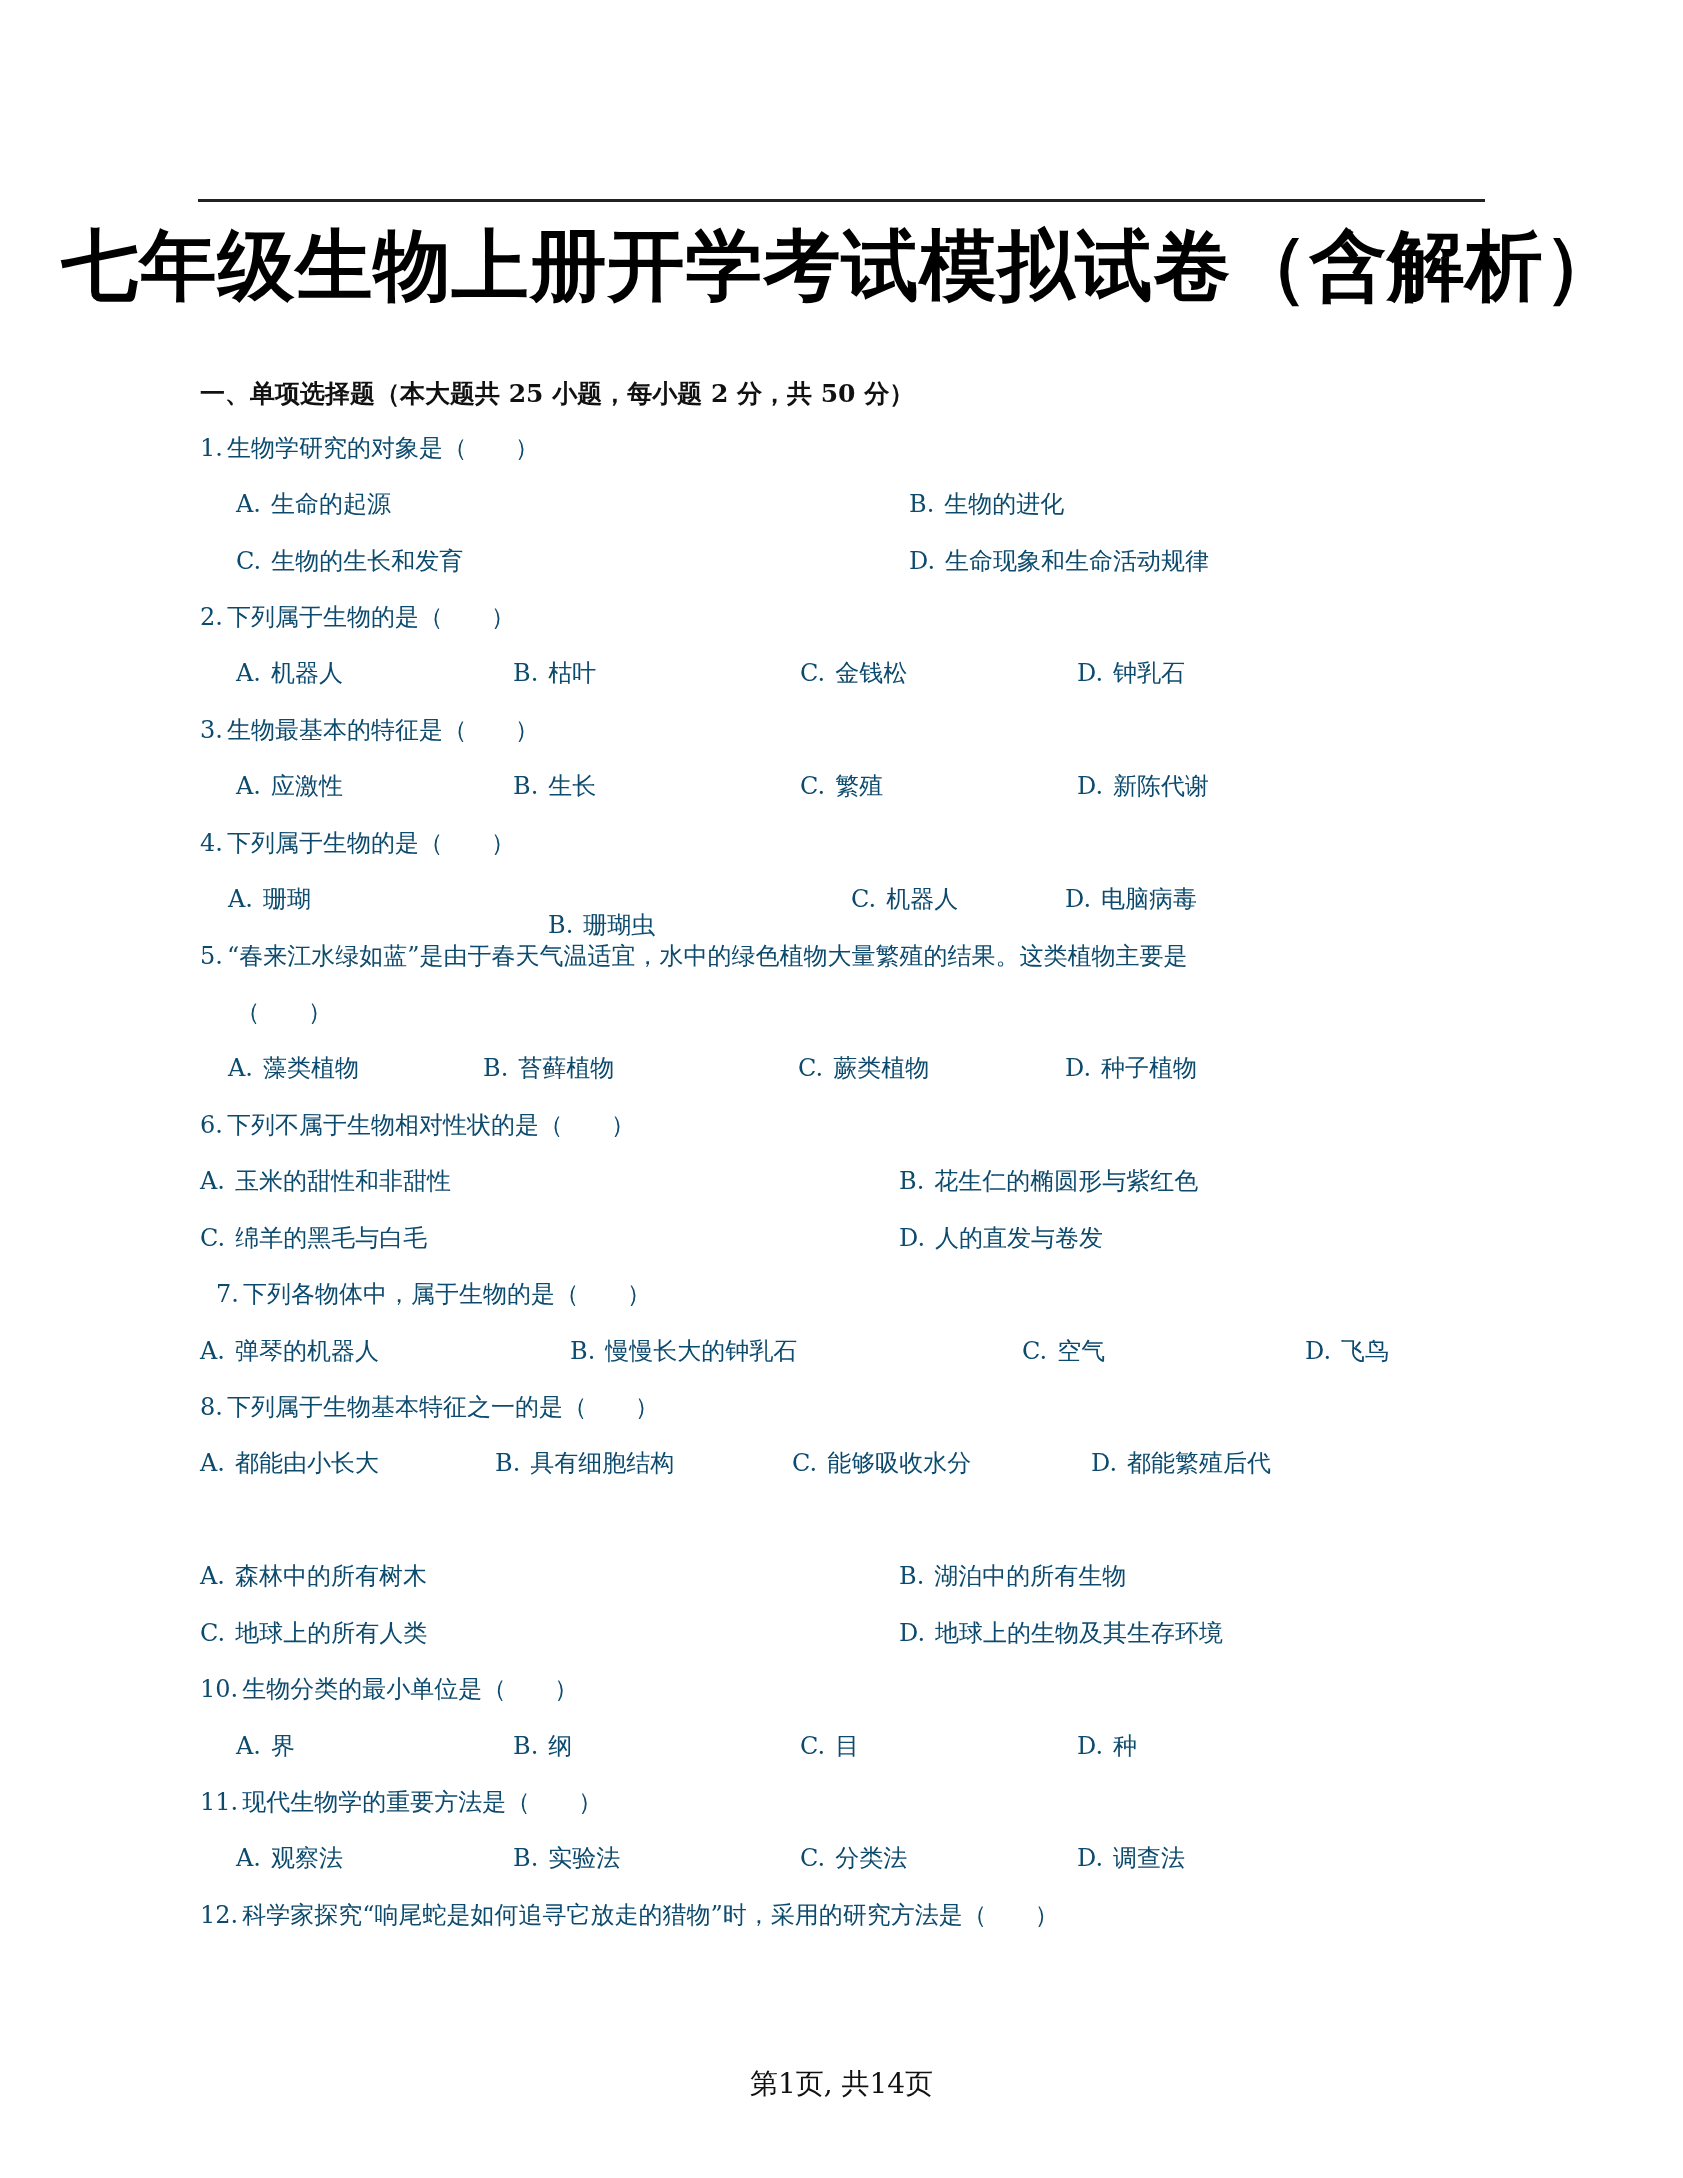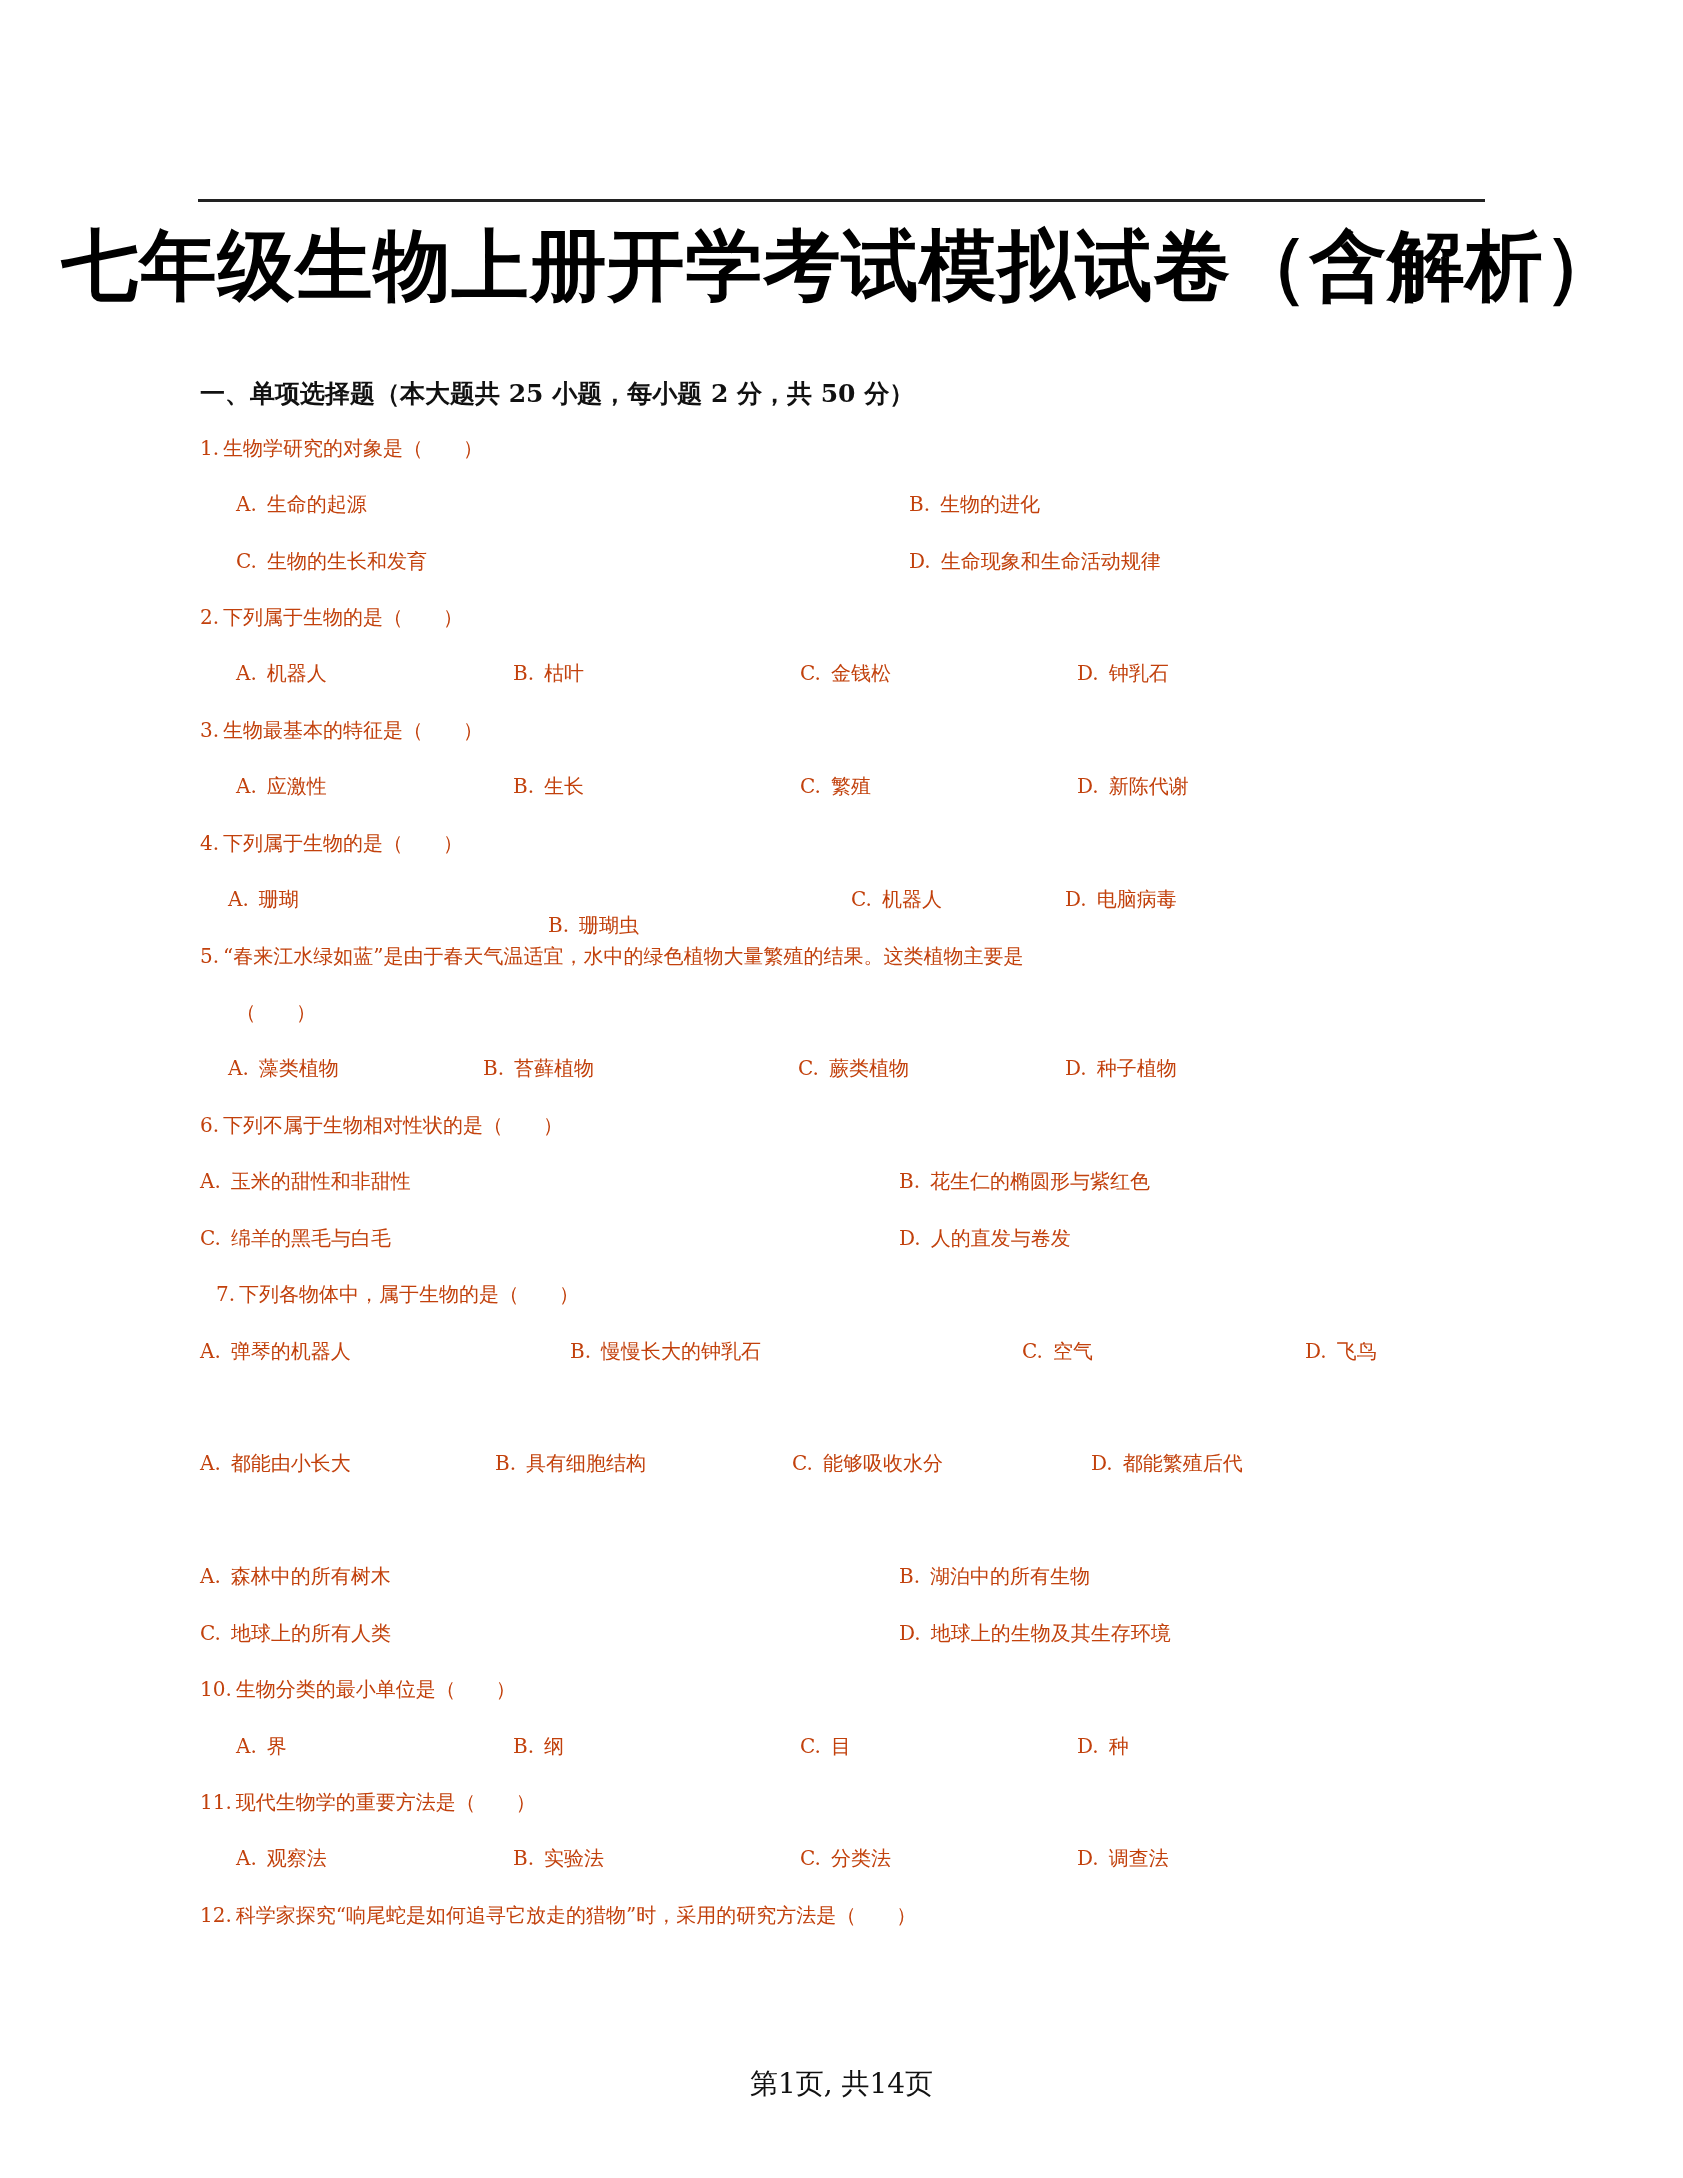--- a/index.html
+++ b/index.html
@@ -49,24 +49,24 @@
       left: 200px;
       top: 374px;
       font-size: 25px;
       font-weight: bold;
       line-height: 40px;
       white-space: nowrap;
       color: #111111;
     }
     .line {
       position: absolute;
-      font-size: 20px;
+      font-size: 24px;
       line-height: 40px;
       white-space: nowrap;
-      color: #c2410c;
+      color: #0c4a6e;
     }
     .q-num { margin-right: 4px; }
     .opt-letter { margin-right: 10px; }
     .footer {
       position: absolute;
       left: 0;
       width: 1683px;
       top: 2059px;
       text-align: center;
       font-size: 28px;
@@ -191,20 +191,23 @@
   <div class="line" style="left:570px; top:1331px;">
     <span class="opt-letter">B.</span><span>慢慢长大的钟乳石</span>
   </div>
   <div class="line" style="left:1022px; top:1331px;">
     <span class="opt-letter">C.</span><span>空气</span>
   </div>
   <div class="line" style="left:1305px; top:1331px;">
     <span class="opt-letter">D.</span><span>飞鸟</span>
   </div>
 
+  <div class="line" style="left:200px; top:1387px;">
+    <span class="q-num">8.</span><span>下列属于生物基本特征之一的是（　　）</span>
+  </div>
   <div class="line" style="left:200px; top:1443px;">
     <span class="opt-letter">A.</span><span>都能由小长大</span>
   </div>
   <div class="line" style="left:495px; top:1443px;">
     <span class="opt-letter">B.</span><span>具有细胞结构</span>
   </div>
   <div class="line" style="left:792px; top:1443px;">
     <span class="opt-letter">C.</span><span>能够吸收水分</span>
   </div>
   <div class="line" style="left:1091px; top:1443px;">

